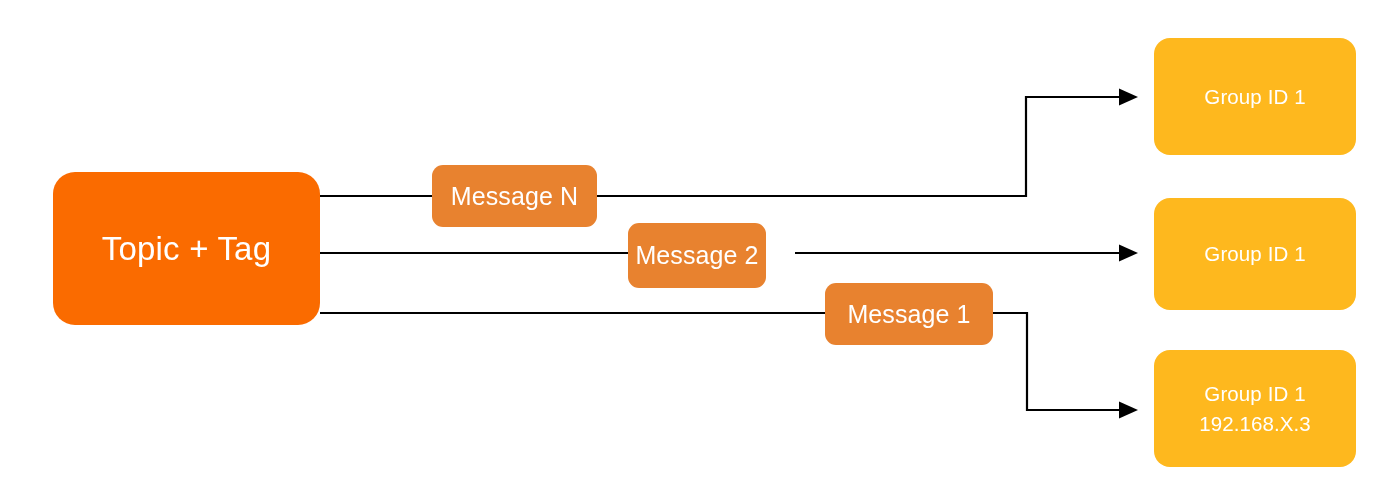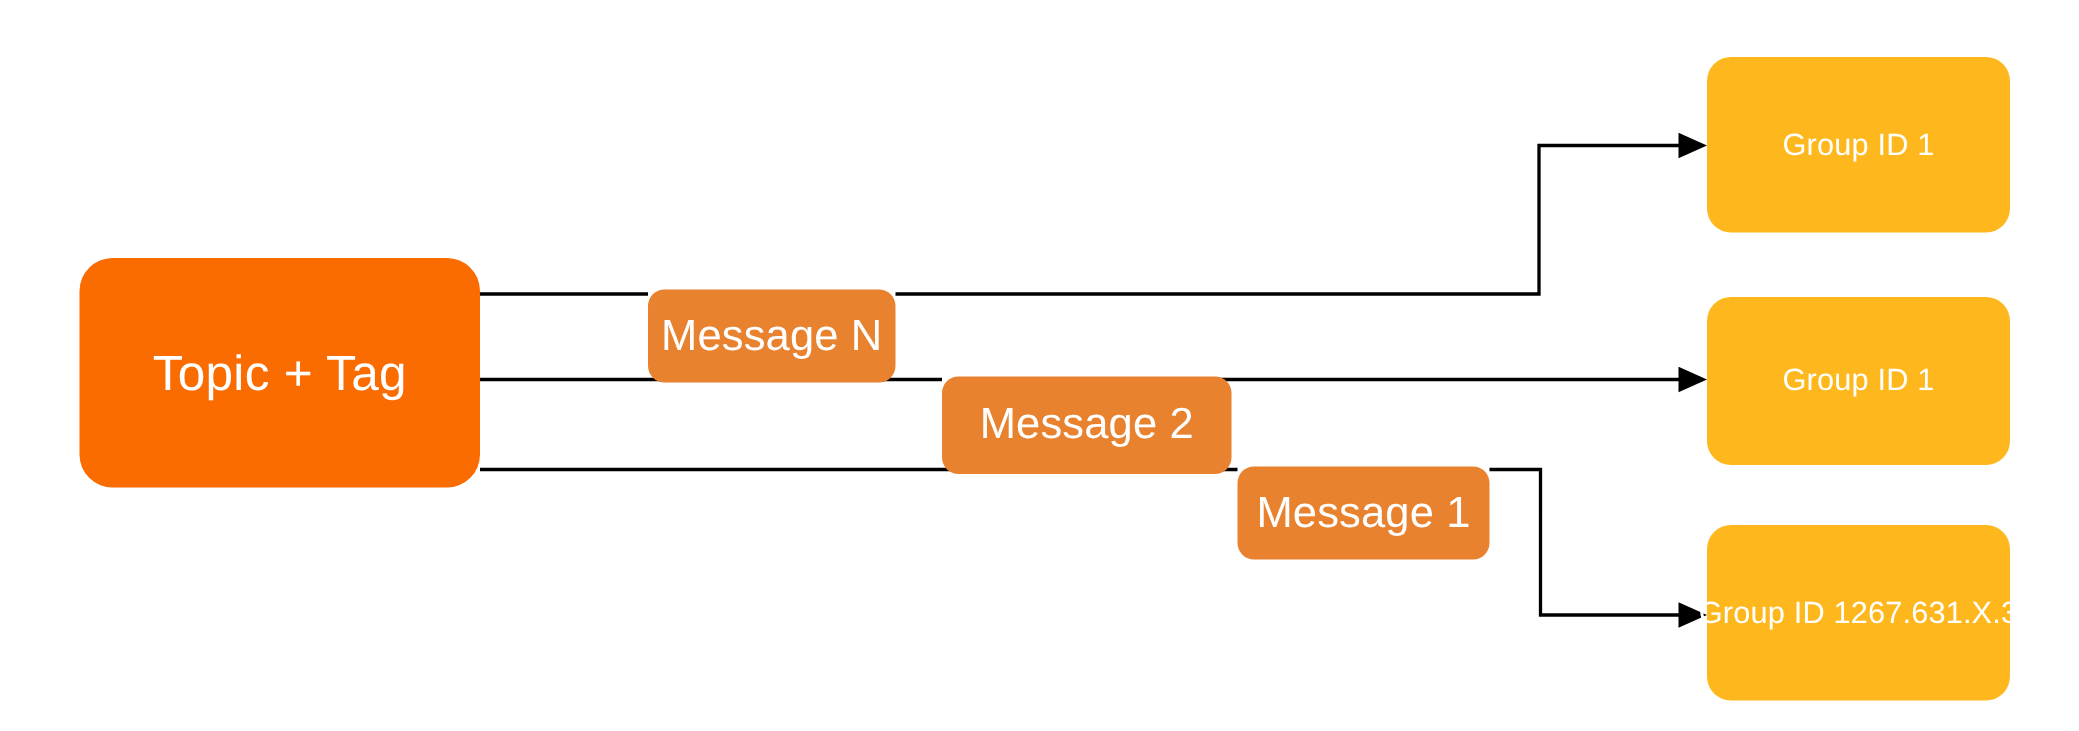--- a/index.html
+++ b/index.html
@@ -38,30 +38,30 @@
     white-space: pre;
     z-index: 2;
   }
   .node-source {
     border-radius: 22px;
     font-size: 33px;
     letter-spacing: 0.2px;
   }
   .node-message {
     border-radius: 11px;
-    font-size: 29px;
+    font-size: 25px;
     letter-spacing: 0.1px;
-    margin-top: 28px;
   }
   .node-group {
     border-radius: 16px;
     font-size: 20.5px;
     letter-spacing: 0.1px;
-    flex-direction: row;
+    flex-direction: column;
     line-height: 1.42;
+    margin-left: 16px;
   }
   .node-group .line2 {
     display: block;
   }
 </style>
 </head>
 <body>
 
 <div id="canvas">
 
@@ -82,34 +82,34 @@
   </svg>
 
   <div class="node node-source" style="left: 53px; top: 172px; width: 267px; height: 153px; background: rgb(250, 107, 0); color: rgb(255, 255, 255);">
     <span>Topic + Tag</span>
   </div>
 
   <div class="node node-message" style="left: 432px; top: 165px; width: 165px; height: 62px; background: rgb(232, 130, 47); color: rgb(255, 255, 255);">
     <span>Message N</span>
   </div>
 
-  <div class="node node-message" style="left: 628px; top: 223px; width: 193px; height: 65px; background: rgb(232, 130, 47); color: rgb(255, 255, 255); text-align: center;">
+  <div class="node node-message" style="left: 628px; top: 223px; width: 138px; height: 65px; background: rgb(232, 130, 47); color: rgb(255, 255, 255); text-align: center;">
     <span>Message 2</span>
   </div>
 
   <div class="node node-message" style="left: 825px; top: 283px; width: 168px; height: 62px; background: rgb(232, 130, 47); color: rgb(255, 255, 255);">
     <span>Message 1</span>
   </div>
 
   <div class="node node-group" style="left: 1138px; top: 38px; width: 202px; height: 117px; background: rgb(254, 184, 30); color: rgb(255, 255, 255);">
     <span>Group ID 1</span>
   </div>
 
   <div class="node node-group" style="left: 1138px; top: 198px; width: 202px; height: 112px; background: rgb(254, 184, 30); color: rgb(255, 255, 255);">
     <span>Group ID 1</span>
   </div>
 
   <div class="node node-group" style="left: 1138px; top: 350px; width: 202px; height: 117px; background: rgb(254, 184, 30); color: rgb(255, 255, 255);">
     <span>Group ID 1</span>
-    <span class="line2">267.631.X.3</span>
+    <span class="line2">192.168.X.3</span>
   </div>
 
 </div>
 
 </body></html>

